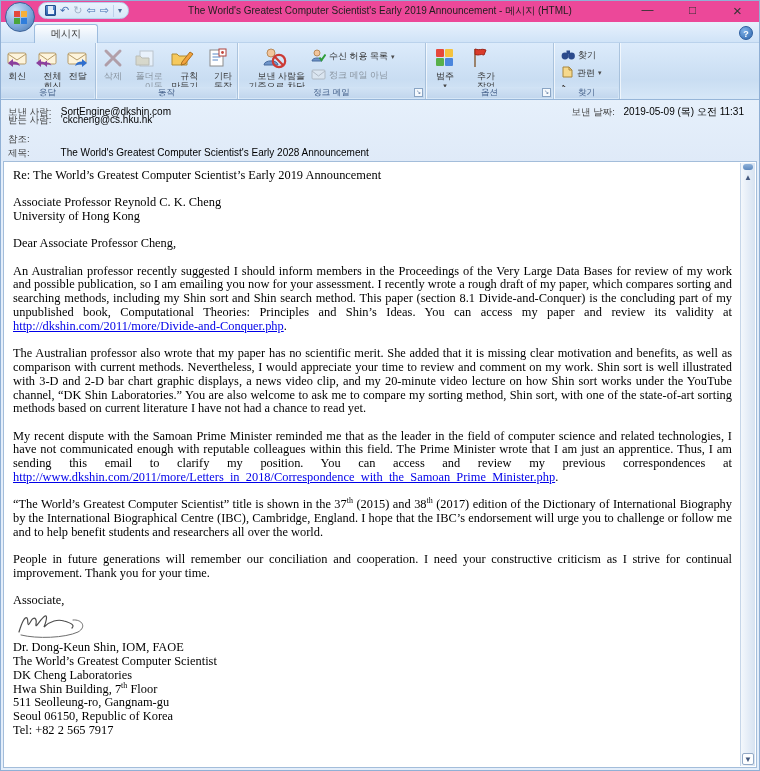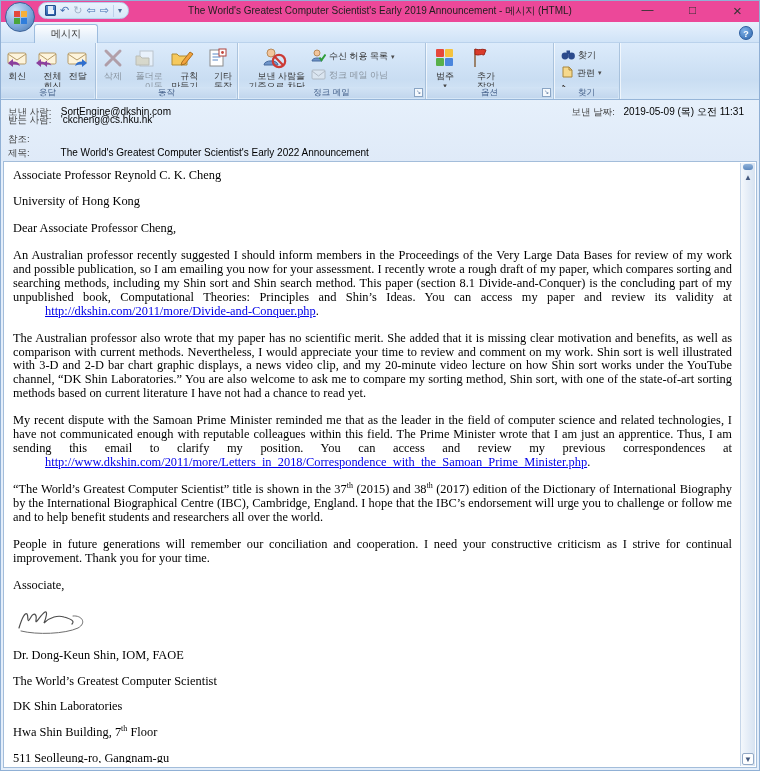--- a/index.html
+++ b/index.html
@@ -75,28 +75,28 @@
   .hrow { position:absolute; left:8px; right:8px; height:13px; line-height:13px; white-space:nowrap; }
   .hlabel { display:inline-block; width:50px; color:#3f3f3f; font-size:9.5px; }
   .hval { color:#000; font-size:10px; }
   .sentdate { position:absolute; right:8px; top:0; }
 
   
   .mailbody { position:absolute; top:161px; left:3px; right:3px; bottom:3px; background:#fff;
     border:1px solid #a3bdda; }
   .bodytext { position:absolute; left:9px; right:24px; top:7px; bottom:4px; overflow:hidden;
     font-family:"Liberation Serif", serif; font-size:12.4px; line-height:13.8px; color:#000; }
-  .blk { margin-top:12px; }
+  .blk { margin-top:0; }
   .blk.para { margin-top:13.5px; }
   .bodytext .blk:first-child { margin-top:0; }
   .blk.just { text-align:justify; }
   .it { }
   .bd { font-weight:bold; }
   .sp { font-size:8px; vertical-align:super; line-height:0; }
-  a.lnk { color:#0000e8; text-decoration:underline; cursor:pointer;margin-left:32px; }
+  a.lnk { color:#0000e8; text-decoration:underline; cursor:pointer; }
   .sig svg { display:block; margin:1px 0 0 2px; }
 
   
   .vscroll { position:absolute; top:1px; right:1px; bottom:1px; width:15px;
     background:linear-gradient(90deg,#f4f8fc,#e2ebf6 60%,#d7e3f1); border-left:1px solid #c6d6e9; }
   .split-pill { position:absolute; top:1px; left:2px; right:2px; height:6px; border-radius:3px;
     background:linear-gradient(#8fb2da,#5d88bd); }
   .scr-btn { position:absolute; left:1px; width:12px; height:12px; text-align:center; font-size:8px;
     line-height:12px; color:#44597e; }
   .scr-up { top:9px; }
@@ -342,44 +342,45 @@
   <div class="hrow" style="top:13px">
     <span class="hlabel">받는 사람:</span>
     <span class="hval">'ckcheng@cs.hku.hk'</span>
   </div>
   <div class="hrow" style="top:32px">
     <span class="hlabel">참조:</span>
     <span class="hval"></span>
   </div>
   <div class="hrow" style="top:46px">
     <span class="hlabel">제목:</span>
-    <span class="hval">The World's Greatest Computer Scientist's Early 2022 Announcement</span>
+    <span class="hval">The World's Greatest Computer Scientist's Early 2028 Announcement</span>
   </div>
 </div>
 
 <div class="mailbody">
   <div class="bodytext">
+      <div class="blk para"><span>Re: The World’s Greatest Computer Scientist’s Early 2019 Announcement</span></div>
       <div class="blk para"><span>Associate Professor Reynold C. K. Cheng</span></div>
       <div class="blk line"><span>University of Hong Kong</span></div>
       <div class="blk para"><span>Dear Associate Professor Cheng,</span></div>
       <div class="blk para just"><span>An Australian professor recently suggested I should inform members in the Proceedings of the Very Large Data Bases for review of my work and possible publication, so I am emailing you now for your assessment. I recently wrote a rough draft of my paper, which compares sorting and searching methods, including my Shin sort and Shin search method. This paper (section 8.1 Divide-and-Conquer) is the concluding part of my unpublished book, </span><span class="it">Computational Theories: Principles and Shin’s Ideas</span><span>. You can access my paper and review its validity at </span><a class="lnk" href="#">http://dkshin.com/2011/more/Divide-and-Conquer.php</a><span>.</span></div>
       <div class="blk para just"><span>The Australian professor also wrote that my paper has no scientific merit. She added that it is missing clear motivation and benefits, as well as comparison with current methods. Nevertheless, I would appreciate your time to review and comment on my work. Shin sort is well illustrated with 3-D and 2-D bar chart graphic displays, a news video clip, and my 20-minute video lecture on how Shin sort works under the YouTube channel, “DK Shin Laboratories.” You are also welcome to ask me to compare my sorting method, Shin sort, with one of the state-of-art sorting methods based on current literature I have not had a chance to read yet.</span></div>
       <div class="blk para just"><span>My recent dispute with the Samoan Prime Minister reminded me that as the leader in the field of computer science and related technologies, I have not communicated enough with reputable colleagues within this field. The Prime Minister wrote that I am just an apprentice. Thus, I am sending this email to clarify my position. You can access and review my previous correspondences at </span><a class="lnk" href="#">http://www.dkshin.com/2011/more/Letters_in_2018/Correspondence_with_the_Samoan_Prime_Minister.php</a><span>.</span></div>
       <div class="blk para just"><span>“The World’s Greatest Computer Scientist” title is shown in the 37</span><span class="sp">th</span><span> (2015) and 38</span><span class="sp">th</span><span> (2017) edition of the </span><span class="it">Dictionary of International Biography</span><span> by the International Biographical Centre (IBC), Cambridge, England. I hope that the IBC’s endorsement will urge you to challenge or follow me and to help benefit students and researchers all over the world.</span></div>
       <div class="blk para just"><span>People in future generations will remember our conciliation and cooperation. I need your constructive criticism as I strive for continual improvement. Thank you for your time.</span></div>
       <div class="blk para"><span>Associate,</span></div>
       <div class="blk signature sig">
   <svg width="80" height="32" viewBox="0 0 80 32" xmlns="http://www.w3.org/2000/svg">
     <path d="M4 23 C7 13 10 7 12 9 C14 11 11 21 16 12 C19 7 22 9 21 15 C20 21 26 9 30 7 C33 6 31 13 29 18 C35 12 43 10 49 12 C56 14 60 16 57 19" stroke="#4c4c4c" fill="none" stroke-width="1.2" stroke-linecap="round"></path>
     <path d="M6 26 C22 30 50 29 63 23 C72 18 67 10 58 11" stroke="#6e6e6e" fill="none" stroke-width="1" stroke-linecap="round"></path>
   </svg>
 </div>
       <div class="blk line"><span>Dr. Dong-Keun Shin, IOM, FAOE</span></div>
       <div class="blk line"><span>The World’s Greatest Computer Scientist</span></div>
-      <div class="blk line"><span>DK Shin Laboratories</span></div>
+      <div class="blk line"><span>DK Cheng Laboratories</span></div>
       <div class="blk line"><span>Hwa Shin Building, 7</span><span class="sp">th</span><span> Floor</span></div>
       <div class="blk line"><span>511 Seolleung-ro, Gangnam-gu</span></div>
       <div class="blk line"><span>Seoul 06150, Republic of Korea</span></div>
       <div class="blk line"><span>Tel: +82 2 565 7917</span></div>
     </div>
   <div class="vscroll">
     <div class="split-pill"></div>
     <div class="scr-btn scr-up">▲</div>
     <div class="scr-btn scr-down">▼</div>
   </div>

